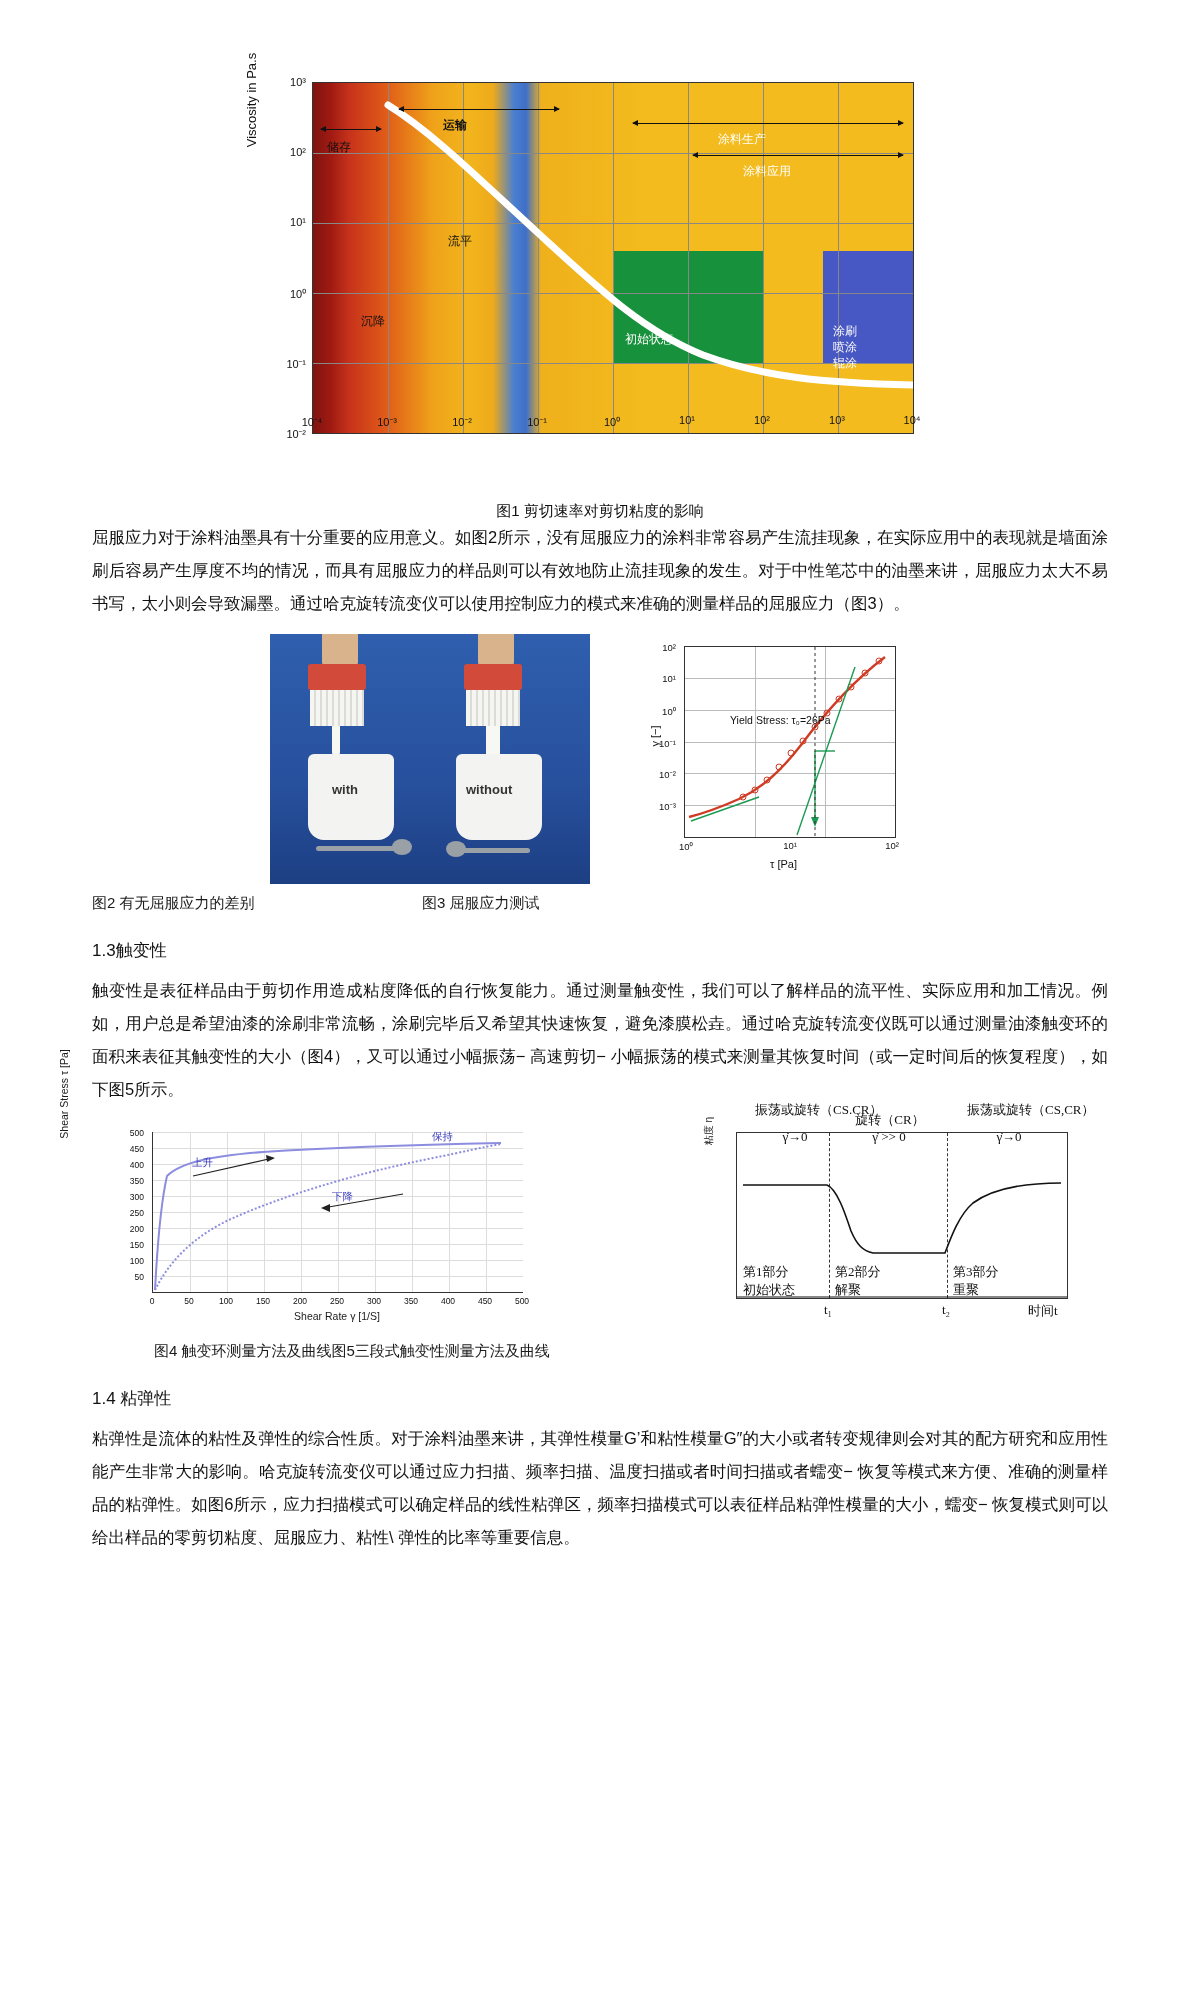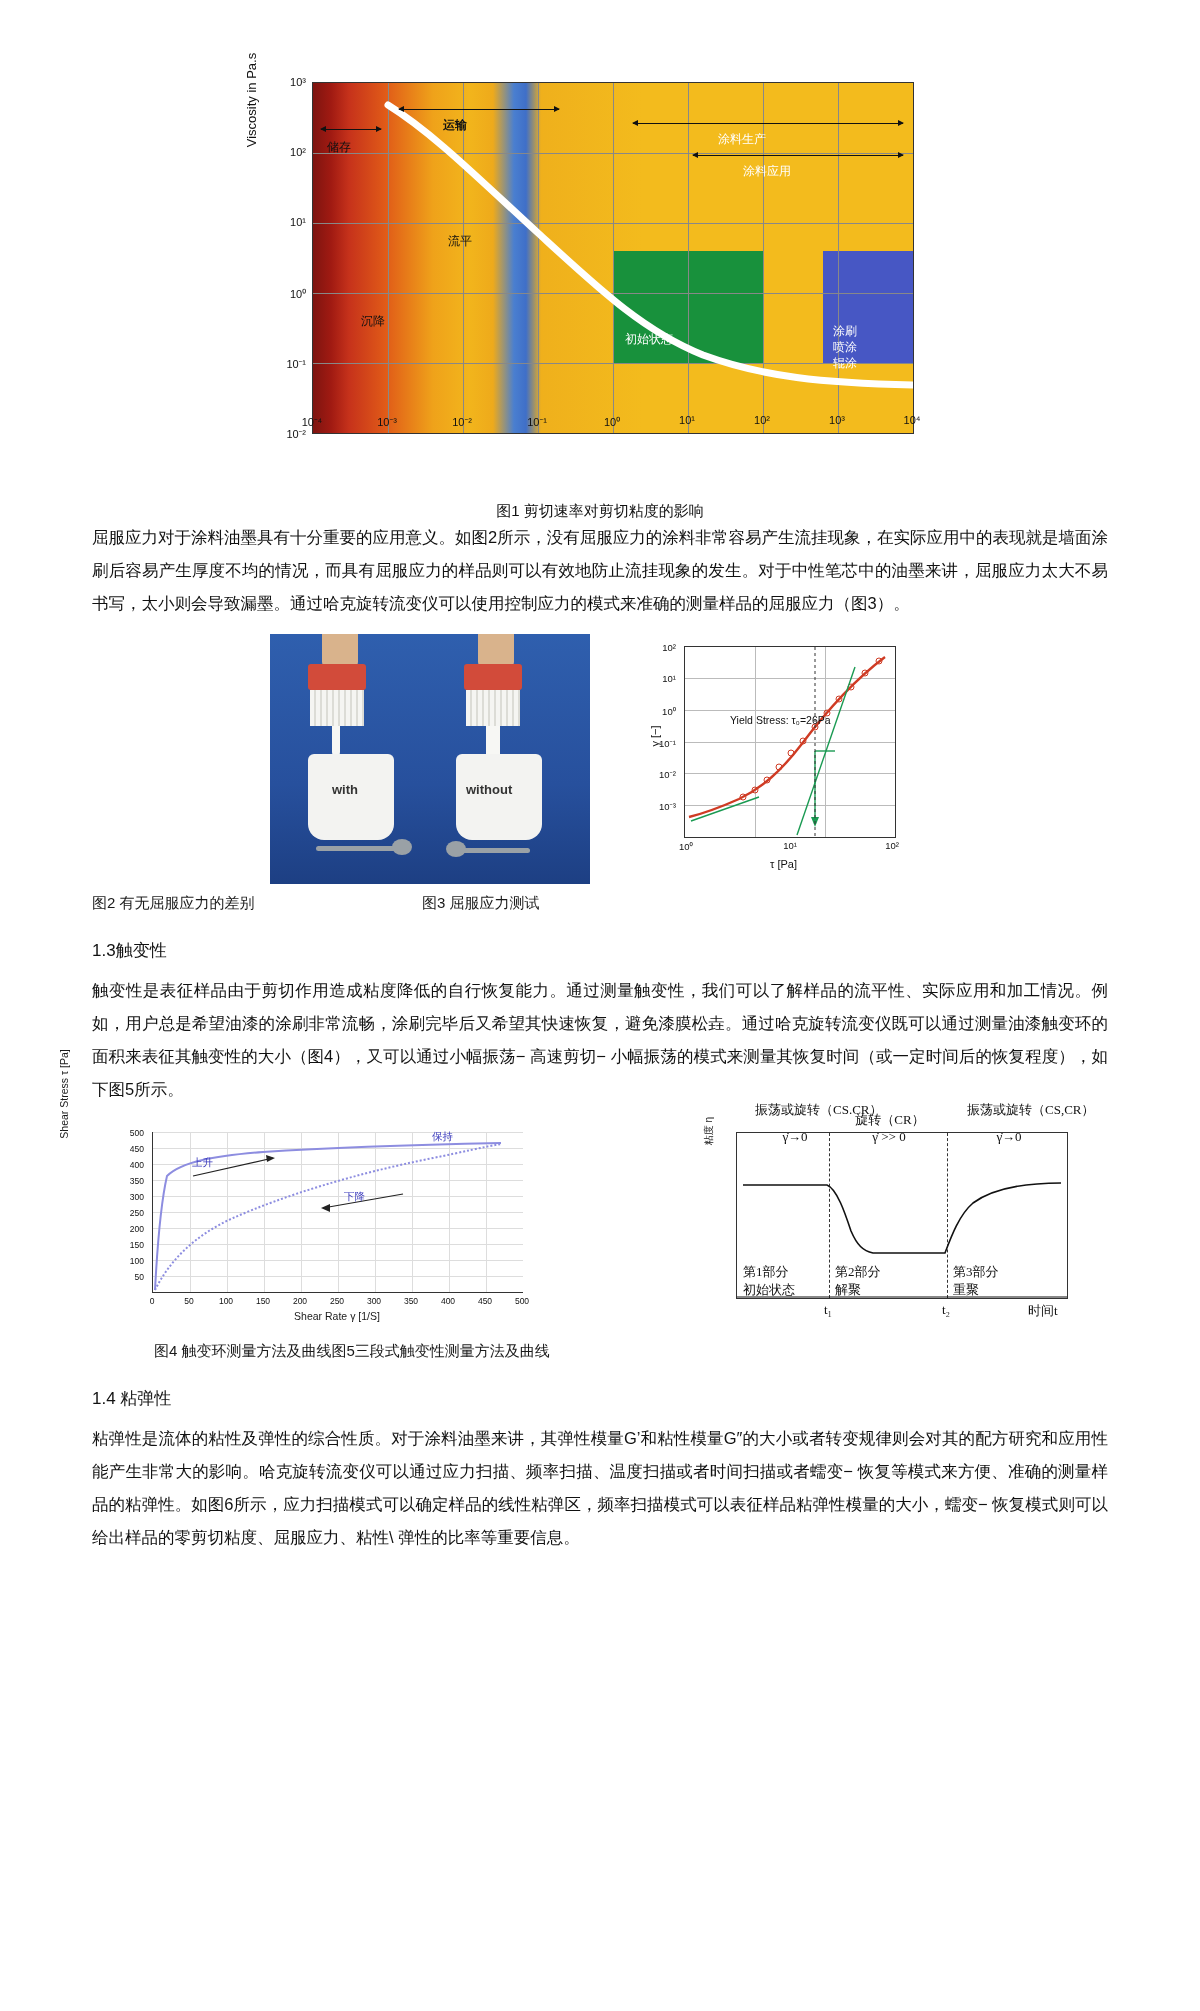--- a/index.html
+++ b/index.html
@@ -312,21 +312,21 @@
       <div class="xtick" style="left:319px; top:172px;">350</div>
       <div class="xtick" style="left:356px; top:172px;">400</div>
       <div class="xtick" style="left:393px; top:172px;">450</div>
       <div class="xtick" style="left:430px; top:172px;">500</div>
 
       <div class="ylabel">Shear Stress τ [Pa]</div>
       <div class="xlabel">Shear Rate γ [1/S]</div>
 
       <div class="anno" style="left:340px; top:6px;">保持</div>
       <div class="anno" style="left:100px; top:32px;">上升</div>
-      <div class="anno" style="left:240px; top:66px;margin-left:12px;">下降</div>
+      <div class="anno" style="left:240px; top:66px;">下降</div>
     </div>
 
     <div class="fig5">
       <div class="plot">
         <div class="vd" style="left:92px;"></div>
         <div class="vd" style="left:210px;"></div>
         <svg width="330" height="165" style="position:absolute;left:0;top:0;">
           <path d="M6,52 L90,52 C100,56 108,80 114,98 C120,112 126,118 136,120 L208,120
                    C214,104 222,82 236,70 C258,54 290,50 324,50" stroke="#111" stroke-width="1.6" fill="none"></path>
           <line x1="0" y1="164" x2="330" y2="164" stroke="#111" stroke-width="1"></line>

